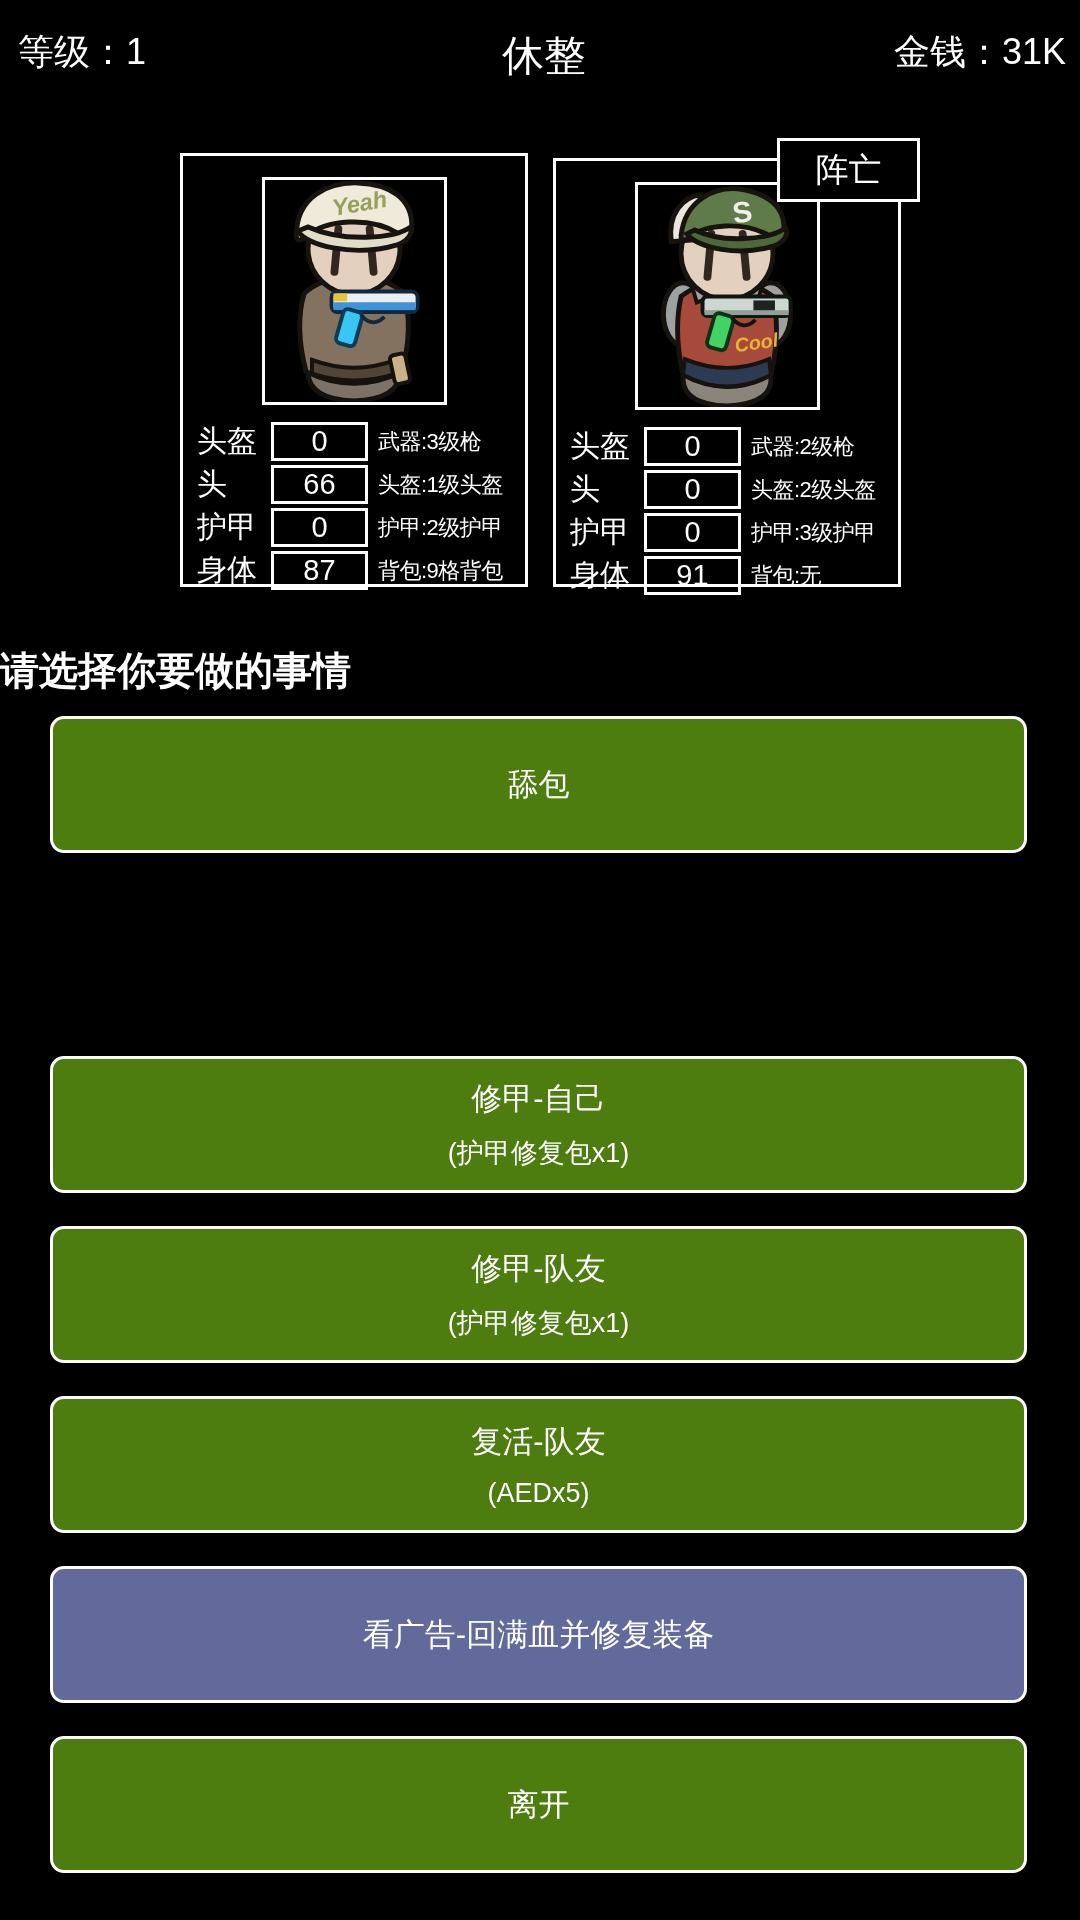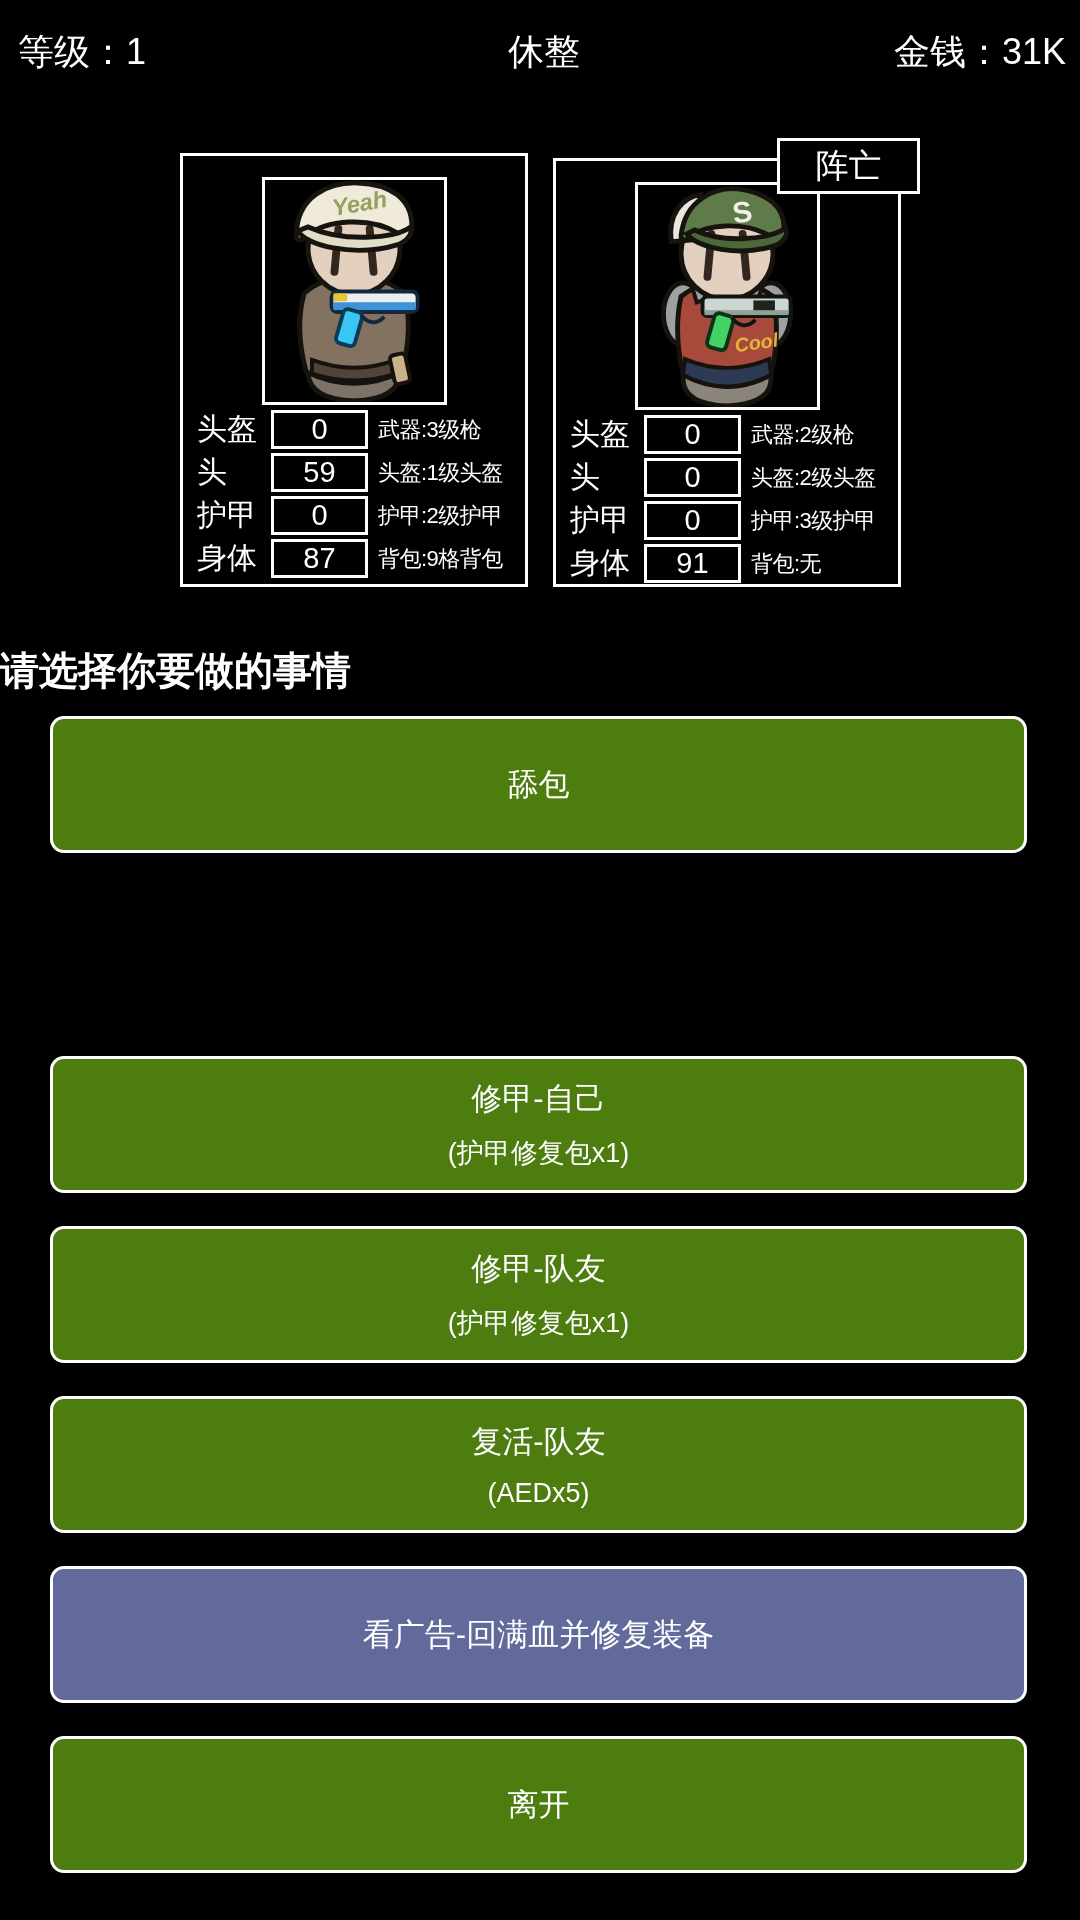--- a/index.html
+++ b/index.html
@@ -2,39 +2,39 @@
 <html><head>
 <meta charset="utf-8">
 <style>
   html,body { margin:0; padding:0; background:#000; }
   .screen {
     position:relative; width:1080px; height:1920px; background:#000;
     color:#fff; font-family:"Liberation Sans", sans-serif; overflow:hidden;padding-left:8px;
   }
   
   .hdr-level { position:absolute; left:18px; top:28px; font-size:36px; }
-  .hdr-title { position:absolute; left:50%; top:28px; transform:translateX(-50%); font-size:36px;text-align:right; }
+  .hdr-title { position:absolute; left:50%; top:28px; transform:translateX(-50%); font-size:42px;text-align:right; }
   .hdr-money { position:absolute; right:22px; top:28px; font-size:36px; }
 
   
   .card { position:absolute; width:348px; border:3px solid #fff; background:#000; box-sizing:border-box; }
   .card-0 { left:180px; top:153px; height:434px; }
   .card-1 { left:553px; top:158px; height:429px; }
   .avatar-frame { position:absolute; left:79px; top:21px; width:185px; height:228px;
                   border:3px solid #fff; box-sizing:border-box; overflow:hidden; background:#000; }
   .avatar-frame svg { width:100%; height:100%; display:block; }
 
-  .stats { position:absolute; left:14px; right:4px; top:252px; }
+  .stats { position:absolute; left:14px; right:4px; top:264px; }
   .stat-row { display:grid; grid-template-columns:64px 97px auto; column-gap:10px; align-items:center; height:43px; }
   .stat-label { font-size:30px; white-space:nowrap; }
   .stat-value { height:33px; border:3px solid #fff; display:flex; align-items:center; justify-content:center;
                 font-size:29px; box-sizing:content-box; }
   .stat-equip { font-size:22px; white-space:nowrap; letter-spacing:-0.5px; }
 
-  .kia { position:absolute; left:777px; top:138px; width:143px; height:56px; border:3px solid #fff;
+  .kia { position:absolute; left:777px; top:138px; width:143px; height:64px; border:3px solid #fff;
          background:#000; display:flex; align-items:center; justify-content:center; font-size:33px;
          z-index:3; box-sizing:border-box; }
 
   .prompt { position:absolute; left:0; right:0; top:644px; font-size:39px; font-weight:bold; }
 
   
   .btn { position:absolute; left:50px; width:977px; height:137px; border:3px solid #fff; border-radius:14px;
          background:#4d7c0f; color:#fff; display:flex; flex-direction:column; align-items:center; justify-content:center;
          gap:15px; box-sizing:border-box; font-family:"Liberation Sans", sans-serif; padding:0; cursor:pointer; }
   .btn-label { font-size:31px; }
@@ -74,21 +74,21 @@
       </svg>
     </div>
     <div class="stats">
       <div class="stat-row">
         <span class="stat-label">头盔</span>
         <span class="stat-value">0</span>
         <span class="stat-equip">武器:3级枪</span>
       </div>
       <div class="stat-row">
         <span class="stat-label">头</span>
-        <span class="stat-value">59</span>
+        <span class="stat-value">66</span>
         <span class="stat-equip">头盔:1级头盔</span>
       </div>
       <div class="stat-row">
         <span class="stat-label">护甲</span>
         <span class="stat-value">0</span>
         <span class="stat-equip">护甲:2级护甲</span>
       </div>
       <div class="stat-row">
         <span class="stat-label">身体</span>
         <span class="stat-value">87</span>

